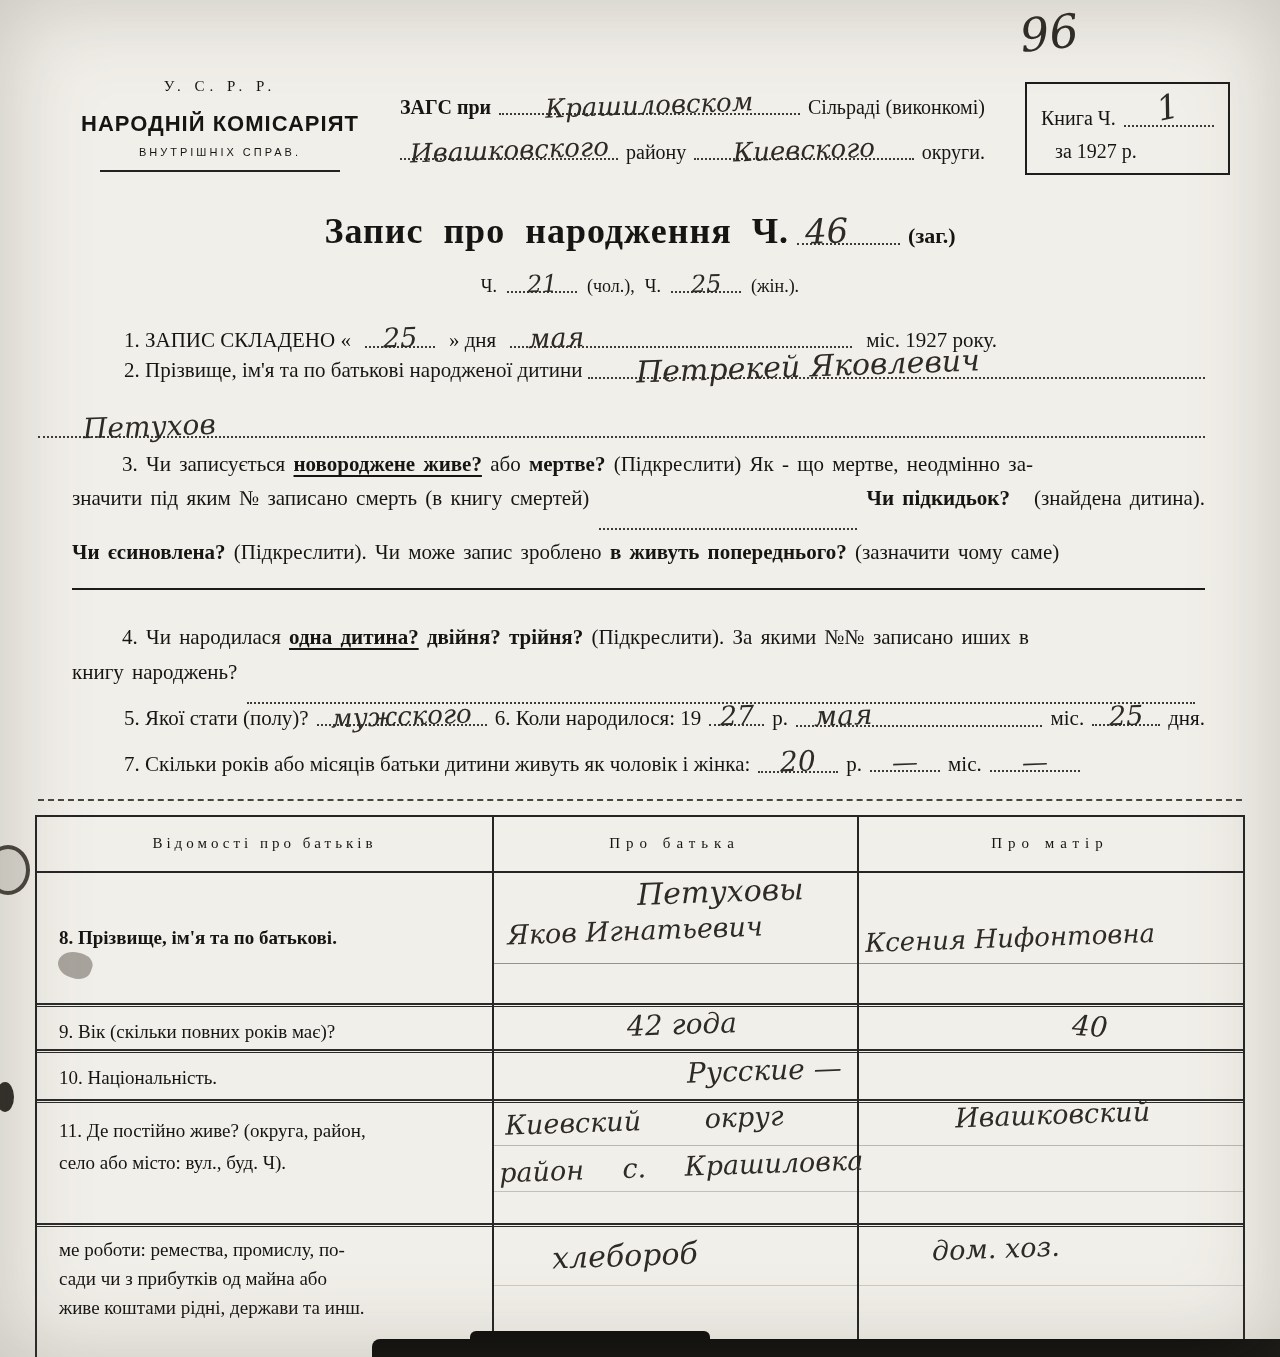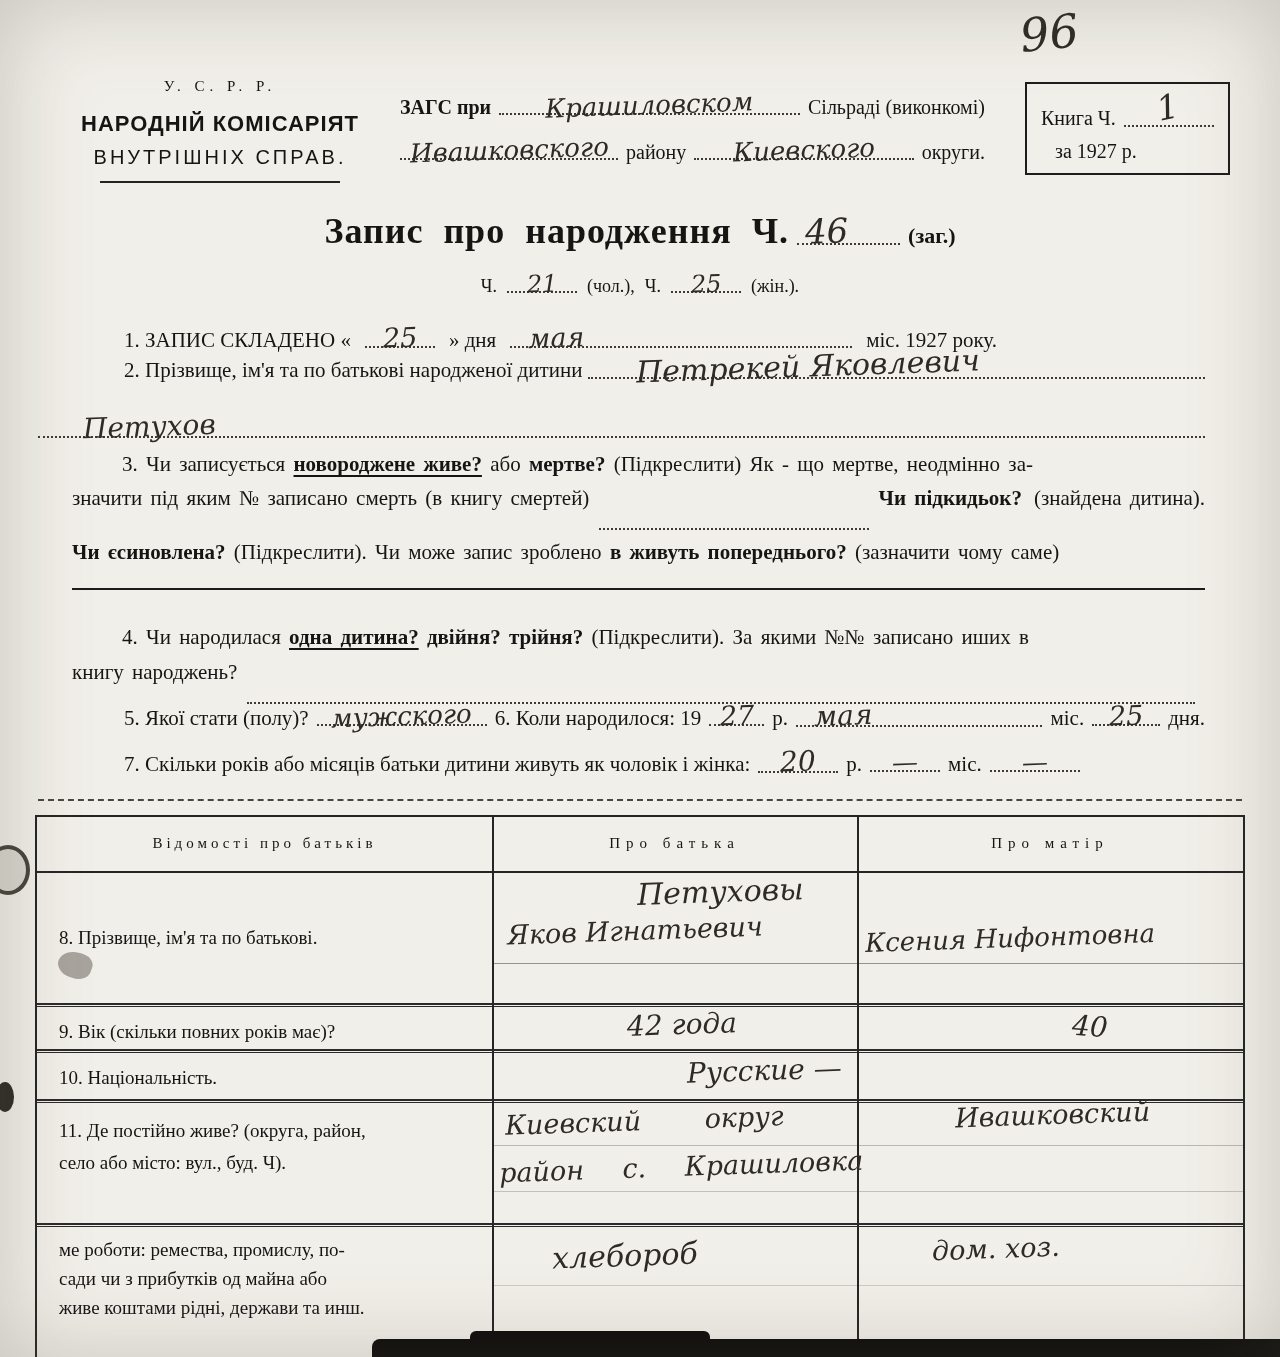--- a/index.html
+++ b/index.html
@@ -36,21 +36,21 @@
 </head>
 <body>
 
 <div class="page">
 
   <div class="abs hw hw46" style="left:1020px;top:10px;transform:rotate(-6deg);">96</div>
 
   <div class="abs" style="left:70px;top:78px;width:300px;text-align:center;">
     <div class="pr" style="font-size:15px;letter-spacing:5px;">У. С. Р. Р.</div>
     <div class="sans b" style="font-size:22px;margin-top:16px;letter-spacing:1px;">НАРОДНІЙ КОМІСАРІЯТ</div>
-    <div class="sans" style="font-size:20px;margin-top:9px;letter-spacing:3px;">ВНУТРІШНІХ СПРАВ.</div>
+    <div class="sans" style="font-size:11px;margin-top:9px;letter-spacing:3px;">ВНУТРІШНІХ СПРАВ.</div>
     <div style="width:240px;margin:12px auto 0;border-top:2px solid #232323;"></div>
   </div>
 
   <div class="abs pr" style="left:400px;top:92px;width:585px;font-size:20px;">
     <div class="flexline">
       <span class="b">ЗАГС при</span>
       <span class="fill">
           <span class="hw hw26">Крашиловском</span>
         </span>
       <span>Сільраді (виконкомі)</span>
@@ -125,21 +125,21 @@
       <span>3. Чи записується</span>
       <span class="bu">новороджене живе?</span>
       <span>або</span>
       <span class="b">мертве?</span>
       <span>(Підкреслити) Як - що мертве, неодмінно за-</span>
     </div>
     <div class="p3flex">
       <span>значити під яким № записано смерть (в книгу смертей)</span>
       <span class="dotfill"></span>
       <span class="b">Чи підкидьок?</span>
-      <span style="margin-left:12px;">(знайдена дитина).</span>
+      <span style="margin-left:24px;">(знайдена дитина).</span>
     </div>
     <div class="p3line">
       <span class="b">Чи єсиновлена?</span>
       <span>(Підкреслити). Чи може запис зроблено</span>
       <span class="b">в живуть попереднього?</span>
       <span>(зазначити чому саме)</span>
     </div>
   </div>
 
   <div class="abs solidline" style="left:72px;top:588px;width:1133px;"></div>
@@ -200,21 +200,21 @@
     <div class="colsep" style="left:455px;"></div>
     <div class="colsep" style="left:820px;"></div>
 
     <div class="thead pr" style="left:0;top:18px;width:455px;">Відомості про батьків</div>
     <div class="thead pr" style="left:455px;top:18px;width:365px;letter-spacing:6px;">Про батька</div>
     <div class="thead pr" style="left:820px;top:18px;width:386px;letter-spacing:6px;">Про матір</div>
     <div class="abs" style="left:0;top:54px;width:100%;height:2px;background:#252525;"></div>
 
     <div class="abs hw hw30" style="left:600px;top:60px;">Петуховы</div>
 
-    <div class="tlabel pr" style="left:22px;top:106px;width:420px;">8. Прізвище, ім'я та по батькові.</div>
+    <div class="tlabel pr" style="left:22px;top:106px;width:420px;font-weight:bold;">8. Прізвище, ім'я та по батькові.</div>
     <div class="abs hw hw27" style="left:470px;top:100px;">Яков Игнатьевич</div>
     <div class="abs hw hw26" style="left:828px;top:108px;">Ксения Нифонтовна</div>
     <div class="faintline" style="left:455px;top:146px;width:751px;"></div>
 
     <div class="rowsep" style="top:186px;"></div>
 
     <div class="tlabel pr" style="left:22px;top:200px;width:420px;">9. Вік (скільки повних років має)?</div>
     <div class="abs hw hw28" style="left:590px;top:194px;">42 года</div>
     <div class="abs hw hw28" style="left:1035px;top:196px;transform:rotate(4deg);">40</div>
 

